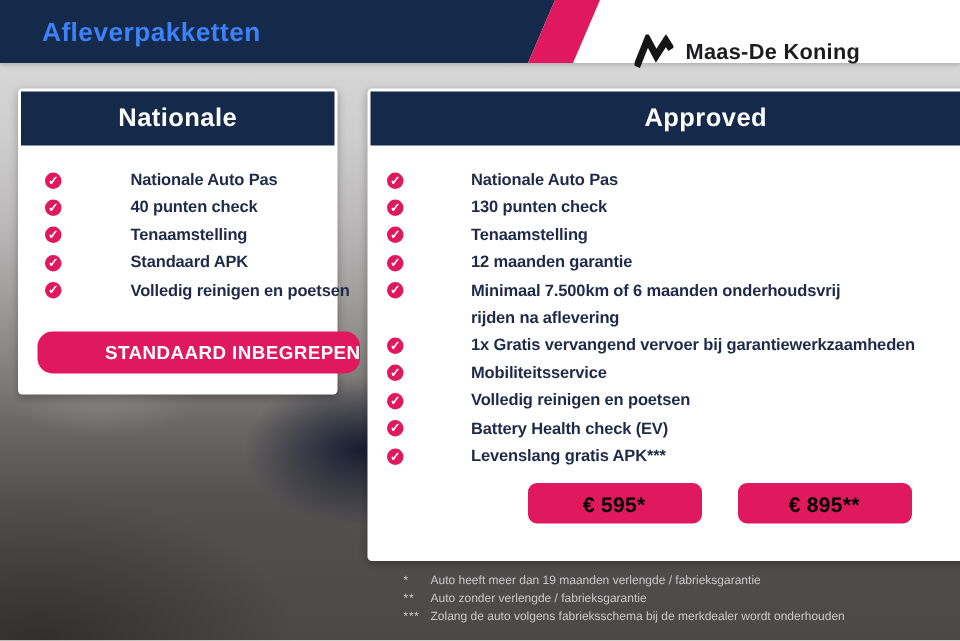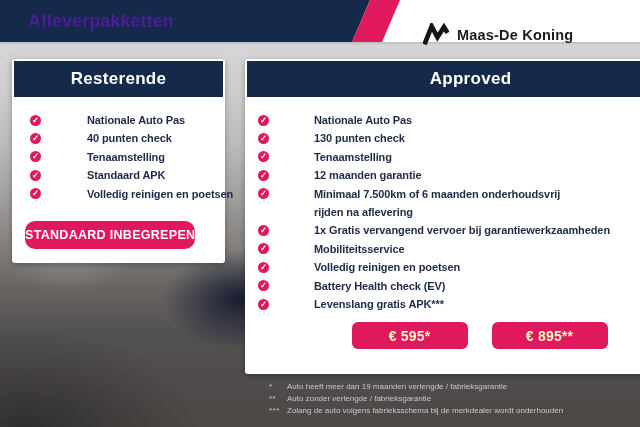--- a/index.html
+++ b/index.html
@@ -17,21 +17,21 @@
   }
 
   
   .topbar { position:absolute; top:0; left:0; width:640px; height:42px; background:#ffffff;
             box-shadow:0 1px 3px rgba(0,0,0,0.18); }
   .topbar-navy { position:absolute; top:0; left:0; width:410px; height:42px; background:#15294a;
                  clip-path:polygon(0 0, 370px 0, 352px 42px, 0 42px); }
   .topbar-pink { position:absolute; top:0; left:0; width:410px; height:42px; background:#e0185e;
                  clip-path:polygon(370px 0, 400px 0, 382px 42px, 352px 42px); }
   .topbar-title { position:absolute; left:28px; top:0; height:42px; line-height:42px;
-                  color:#4c1d95; font-size:17.5px; font-weight:bold; letter-spacing:0.3px; }
+                  color:#3b82f6; font-size:17.5px; font-weight:bold; letter-spacing:0.3px; }
   .brand { position:absolute; left:423px; top:8px; height:28px; display:flex; align-items:center; gap:8px;margin-top:13px; }
   .brand svg { display:block; }
   .brand-text { color:#1c1c1e; font-size:14.5px; font-weight:bold; letter-spacing:0.2px; }
 
   
   .card { position:absolute; background:#ffffff; border-radius:3px; padding:2px;
           box-shadow:0 2px 6px rgba(0,0,0,0.28); }
   .card-standard { left:12px; top:59px; width:213px; height:204px; }
   .card-approved { left:245px; top:59px; width:451px; height:315px; }
   .card-header { background:#15294a; height:36px; line-height:36px; text-align:center;
@@ -44,25 +44,25 @@
                 background:#e0185e; margin:3.6px 5px 0 0; position:relative; }
   .card-standard .check-icon { margin-right:6px; }
   .check-icon::after { content:"\2713"; position:absolute; inset:0; color:#ffffff;
                        font-size:8.5px; line-height:11px; text-align:center; font-weight:bold; }
   .feature-text { color:#1e2a47; font-size:11px; font-weight:bold; letter-spacing:-0.1px; }
   .feature-text div { white-space:nowrap; }
 
   .included-badge { margin:18px 11px 12px 11px; height:28px; border-radius:10px; background:#e0185e;
                     color:#ffffff; font-weight:bold; font-size:12.5px; letter-spacing:0.3px;
                     display:flex; align-items:center; justify-content:center; border:none; cursor:pointer;
-                    font-family:"Liberation Sans", sans-serif; white-space:nowrap; }
+                    font-family:"Liberation Sans", sans-serif; white-space:nowrap;padding-left:45px; }
 
   .price-row { margin-top:9px; display:flex; justify-content:center; gap:24px; padding-left:18px; }
   .price-button { width:116px; height:27px; border-radius:6px; background:#e0185e; border:none; cursor:pointer;
-                  color:#fef9c3; font-size:14px; font-weight:bold; letter-spacing:0.2px;
+                  color:#000000; font-size:14px; font-weight:bold; letter-spacing:0.2px;
                   display:flex; align-items:center; justify-content:center;
                   font-family:"Liberation Sans", sans-serif; }
 
   
   .footnotes { position:absolute; left:269px; top:381px; }
   .footnote-row { display:flex; line-height:12.2px; color:#c9c8cb; font-size:8px; }
   .footnote-marker { width:18px; letter-spacing:0.5px; }
   .footnote-text { white-space:nowrap; }
 </style>
 </head>
@@ -78,21 +78,21 @@
       <span>
         <svg width="26" height="24" viewBox="0 0 36 30">
           <path d="M2 28 L12 3 L20 18 L29 4 L34 12" fill="none" stroke="#141414" stroke-width="6.5" stroke-linecap="butt" stroke-linejoin="miter"></path>
         </svg>
       </span>
       <span class="brand-text">Maas-De Koning</span>
     </div>
   </div>
 
   <div class="card card-standard">
-    <div class="card-header">Resterende</div>
+    <div class="card-header">Nationale</div>
     <ul class="features">
       <li>
           <span class="check-icon"></span>
           <span class="feature-text">
             <div>Nationale Auto Pas</div>
           </span>
         </li>
       <li>
           <span class="check-icon"></span>
           <span class="feature-text">

